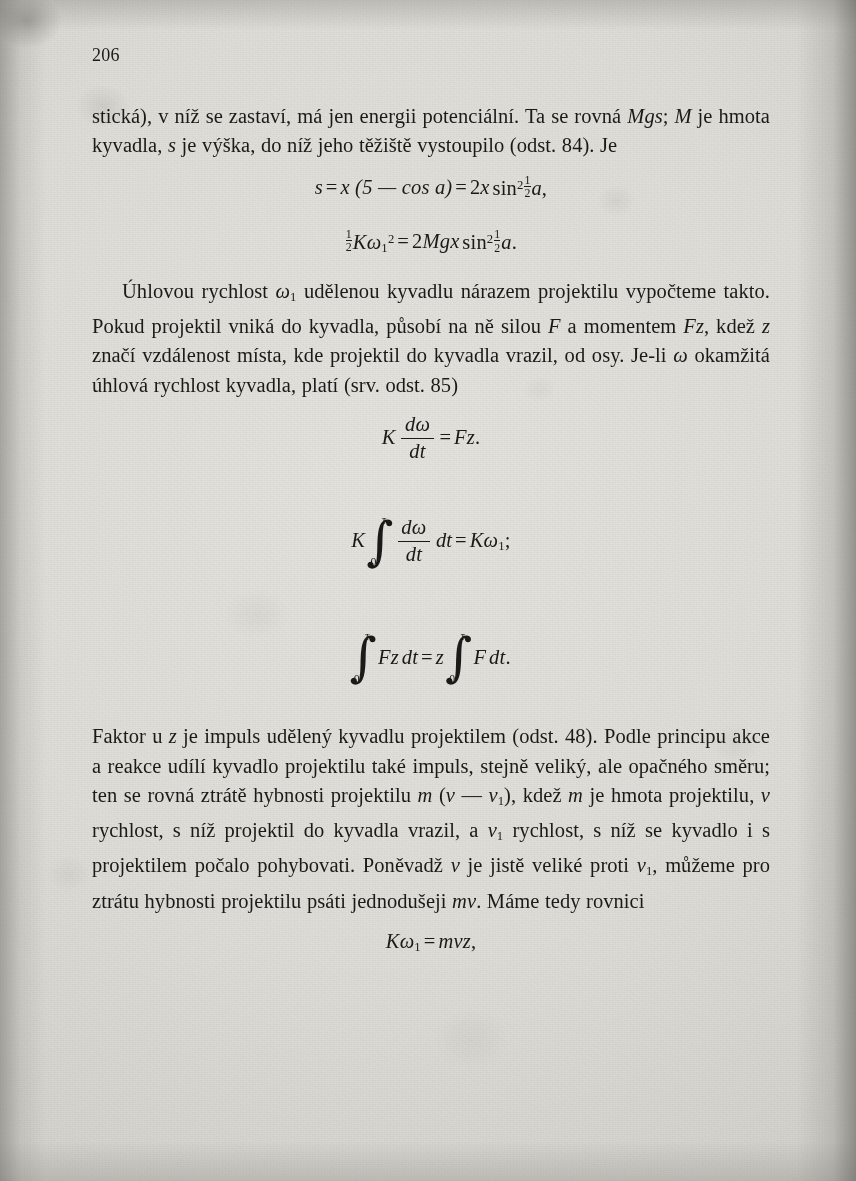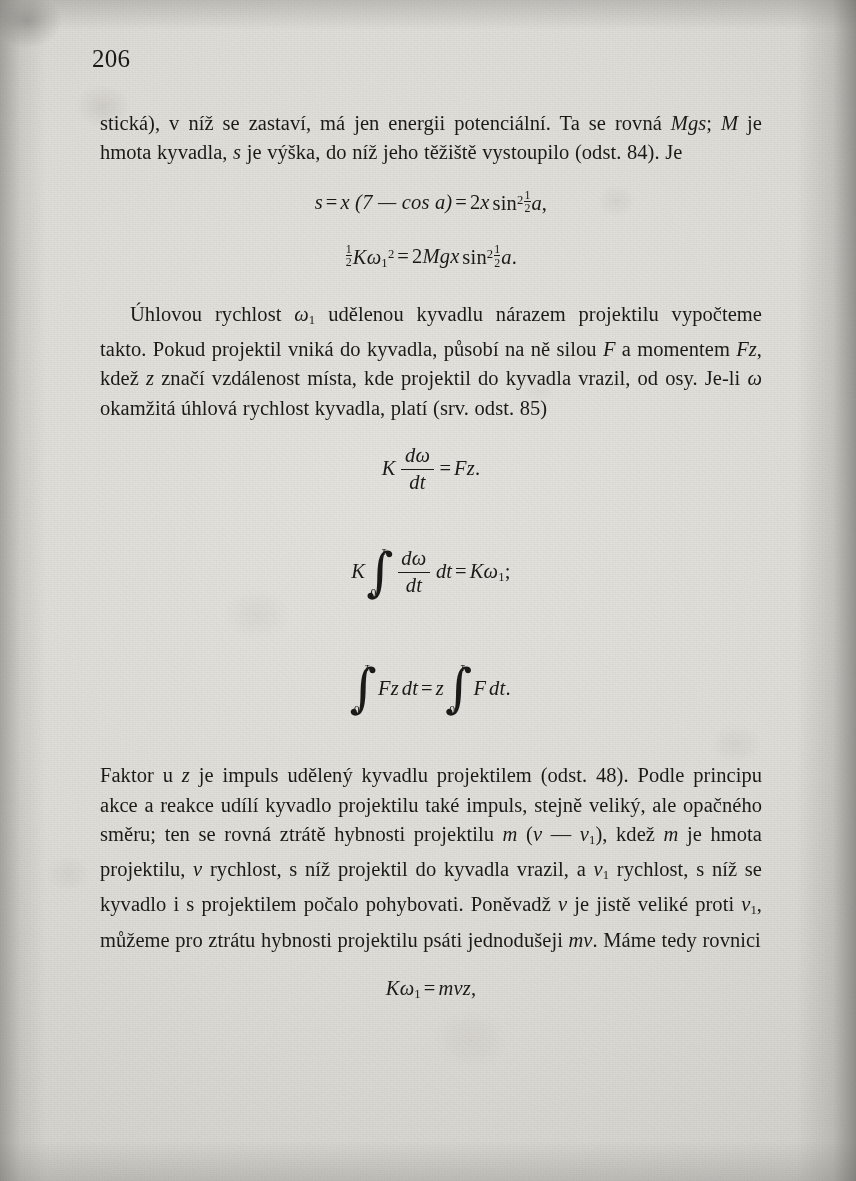--- a/index.html
+++ b/index.html
@@ -80,28 +80,28 @@
 
   
   .content {
     position: absolute;
     left: 92px;
     top: 46px;
     width: 678px;
   }
 
   .folio {
-    font-size: 25px;
+    font-size: 18px;
     letter-spacing: .3px;
     line-height: 1;
     margin-bottom: 38px;
   }
 
   p.body {
-    margin: 8px;
+    margin: 0;
     font-size: 20.5px;
     line-height: 29.4px;
     text-align: justify;
     text-justify: inter-word;
     letter-spacing: .05px;
     word-spacing: .4px;
   }
   p.body.indent { text-indent: 30px; }
 
   
@@ -225,21 +225,21 @@
     <div class="folio">206</div>
 
     <p class="body nostretch">stická), v níž se zastaví, má jen energii potenciální. Ta se rovná <i>Mgs</i>; <i>M</i> je hmota kyvadla, <i>s</i> je výška, do níž jeho těžiště vystoupilo (odst. 84). Je</p>
 
     <div class="gap-s"></div>
 
     <div class="eq">
       <span class="eqline">
         <span class="tok"><i>s</i></span>
         <span class="tok">=</span>
-        <span class="tok"><i>x (7 — cos a)</i></span>
+        <span class="tok"><i>x (5 — cos a)</i></span>
         <span class="tok">=</span>
         <span class="tok"><span>2</span><i>x</i></span>
         <span class="tok"><span>sin</span><sup class="sm">2</sup><span class="vfrac"><span class="num">1</span><span class="den">2</span></span><i>a</i><span>,</span></span>
       </span>
     </div>
 
     <div class="gap-s"></div>
 
 
     <div class="gap-s"></div>

